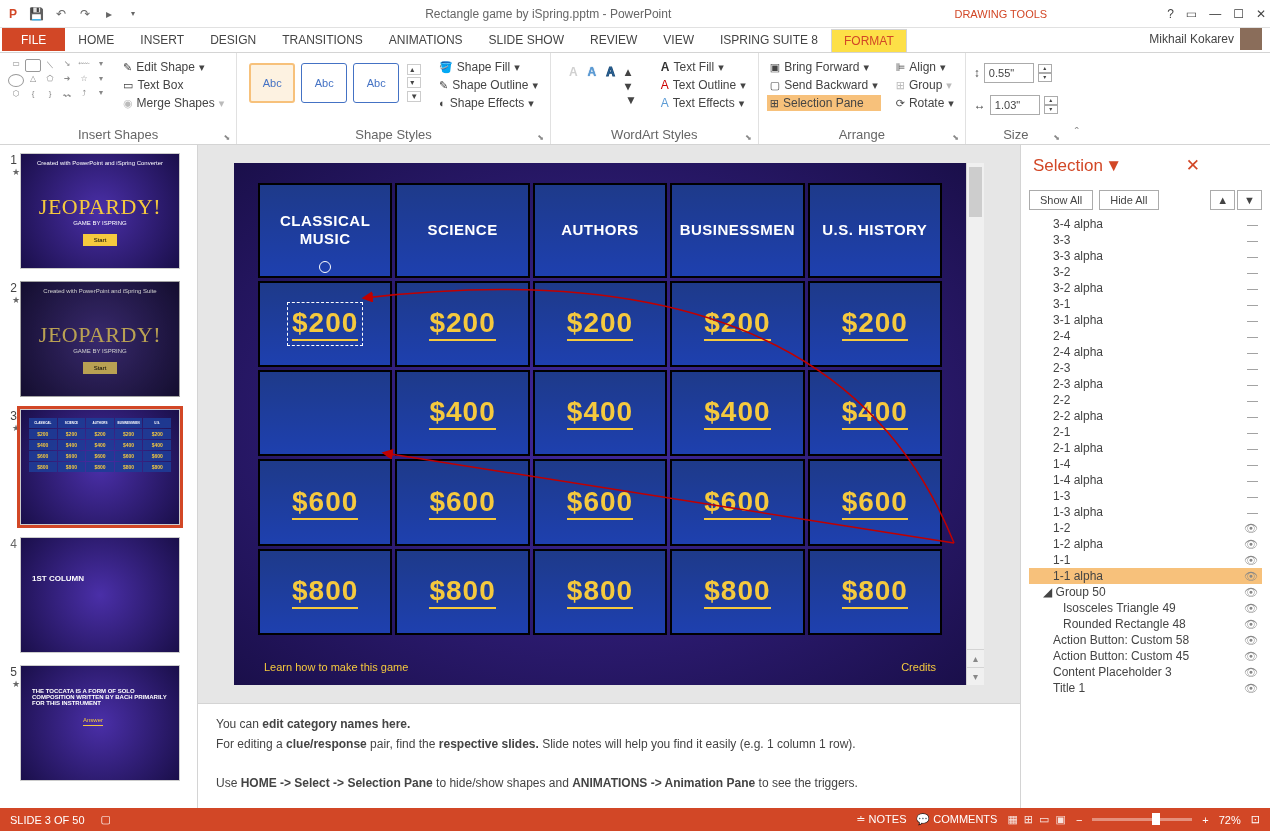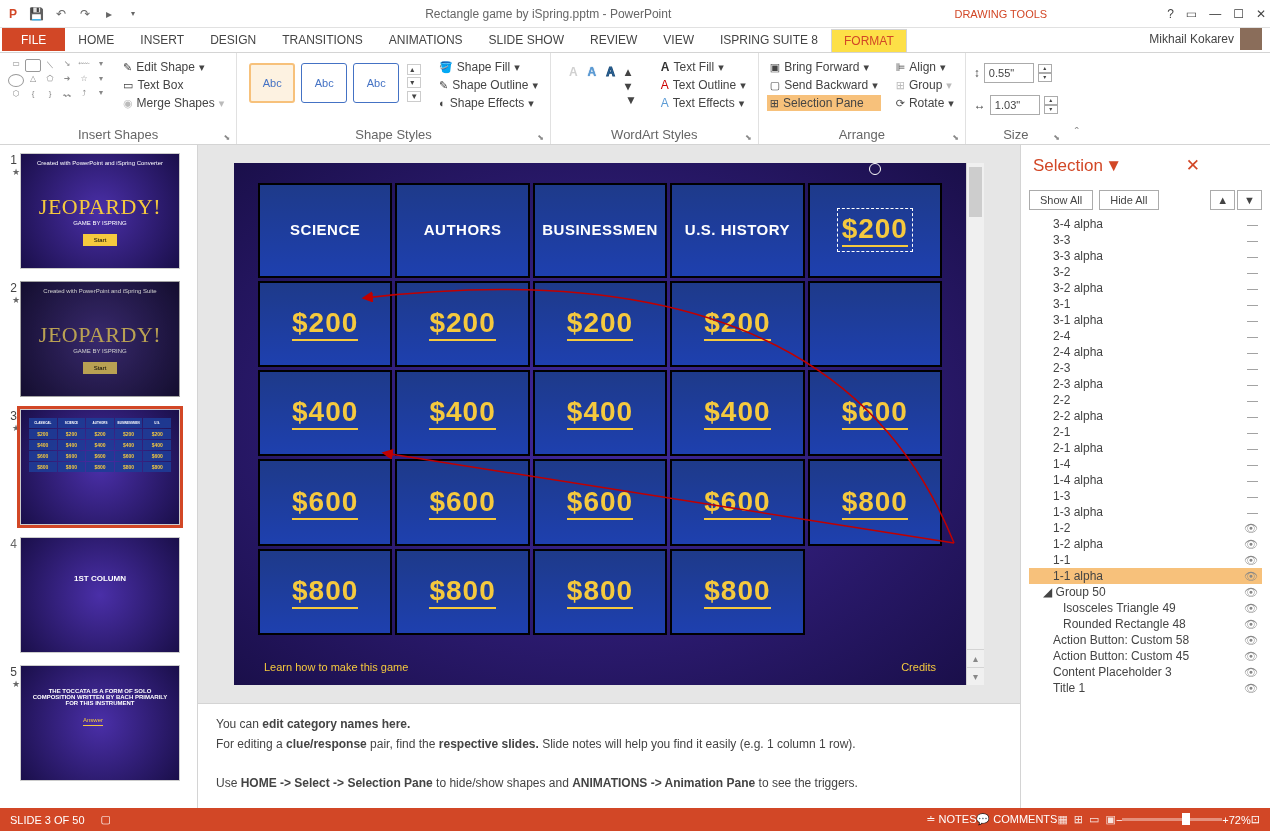--- a/index.html
+++ b/index.html
@@ -46,21 +46,21 @@
 .thumbs{width:198px;background:#fff;border-right:1px solid #d4d4d4;overflow-y:auto;padding:8px 4px}
 .thumb-row{display:flex;margin-bottom:12px}
 .thumb-num{width:16px;font-size:12px;color:#666;text-align:right;padding-right:3px}
 .thumb-img{width:160px;height:116px;border:1px solid #ccc;background:radial-gradient(circle,#4a2fa8,#1a0f4a);position:relative;overflow:hidden}
 .thumb-img.sel{outline:3px solid #D24726}
 .thumb-jeop{color:#f5c93e;font-family:Impact;font-size:22px;letter-spacing:.5px;text-align:center;margin-top:28px}
 .thumb-small{color:#fff;font-size:6px;text-align:center}
 .thumb-btn{width:34px;height:12px;background:#f5c93e;margin:8px auto;font-size:6px;text-align:center;color:#000;line-height:12px}
 .thumb-grid{display:grid;grid-template-columns:repeat(5,1fr);gap:1px;padding:8px}
 .thumb-cell{background:rgba(30,60,150,.9);height:10px;font-size:5px;color:#f5c93e;text-align:center;font-weight:bold;line-height:10px}
-.thumb-text{color:#fff;font-size:8px;text-align:center;padding:0 11px;margin-top:36px;font-weight:bold}
+.thumb-text{color:#fff;font-size:8px;padding:0 11px;margin-top:36px;font-weight:bold}
 .star{font-size:9px;color:#666;margin-left:8px}
 
 .editor{flex:1;background:#e6e6e6;display:flex;flex-direction:column;position:relative}
 .canvas-wrap{flex:1;display:flex;justify-content:center;padding:18px;position:relative}
 .canvas{width:732px;height:522px;background:radial-gradient(ellipse at center,#42299f 0%,#1a0f4a 100%);position:relative}
 .board{position:absolute;left:24px;top:20px;right:24px;bottom:50px;display:grid;grid-template-columns:repeat(5,1fr);grid-template-rows:1.1fr repeat(4,1fr);gap:3px}
 .cell{background:linear-gradient(180deg,#1e3a8a,#1e40af);border:2px solid #000;display:flex;align-items:center;justify-content:center;font-family:Impact,sans-serif;position:relative}
 .cat{color:#fff;font-size:15px;font-weight:bold;letter-spacing:.5px;text-align:center;line-height:1.2}
 .val{color:#f5c93e;font-size:28px;font-weight:900;border-bottom:2px solid #f5c93e;letter-spacing:1px}
 .cell.sel .val{outline:1px dashed #fff;outline-offset:4px;position:relative}
@@ -88,21 +88,21 @@
 .move-btns{margin-left:auto;display:flex;gap:2px}
 .sp-list{flex:1;overflow-y:auto;padding:2px 8px}
 .sp-item{display:flex;align-items:center;padding:1px 4px 1px 14px;font-size:12px;color:#444}
 .sp-item.indent1{padding-left:24px}
 .sp-item.indent2{padding-left:34px;color:#888}
 .sp-item.sel{background:#f7c17b}
 .sp-item .eye{margin-left:auto;font-size:11px;color:#888}
 
 .statusbar{height:23px;background:#D24726;display:flex;align-items:center;padding:0 10px;gap:16px}
 .statusbar *{color:#fff;font-size:11px}
-.sb-right{margin-left:auto;display:flex;align-items:center;}
+.sb-right{margin-left:auto;display:flex;align-items:center;gap:10px}
 .zoom-slider{width:100px;height:3px;background:rgba(255,255,255,.4);position:relative}
 .zoom-thumb{position:absolute;width:8px;height:12px;background:#fff;top:-5px;left:60%}
 .view-icons{display:flex;gap:6px}
 .view-icons span{opacity:.85}
 </style>
 </head>
 <body>
 
 <div class="titlebar">
   <div class="qat">
@@ -322,20 +322,23 @@
         <div class="thumb-btn" style="background:none;color:#f5c93e;border-bottom:1px solid #f5c93e;width:auto;display:inline-block;margin-left:62px">Answer</div>
       </div>
     </div>
   </div>
 
   <div class="editor">
     <div class="canvas-wrap">
       <div class="canvas">
         <div class="board" id="main-board">
             <div class="cell">
+              <div class="cat">CLASSICAL MUSIC</div>
+            </div>
+            <div class="cell">
               <div class="cat">SCIENCE</div>
             </div>
             <div class="cell">
               <div class="cat">AUTHORS</div>
             </div>
             <div class="cell">
               <div class="cat">BUSINESSMEN</div>
             </div>
             <div class="cell">
               <div class="cat">U.S. HISTORY</div>

